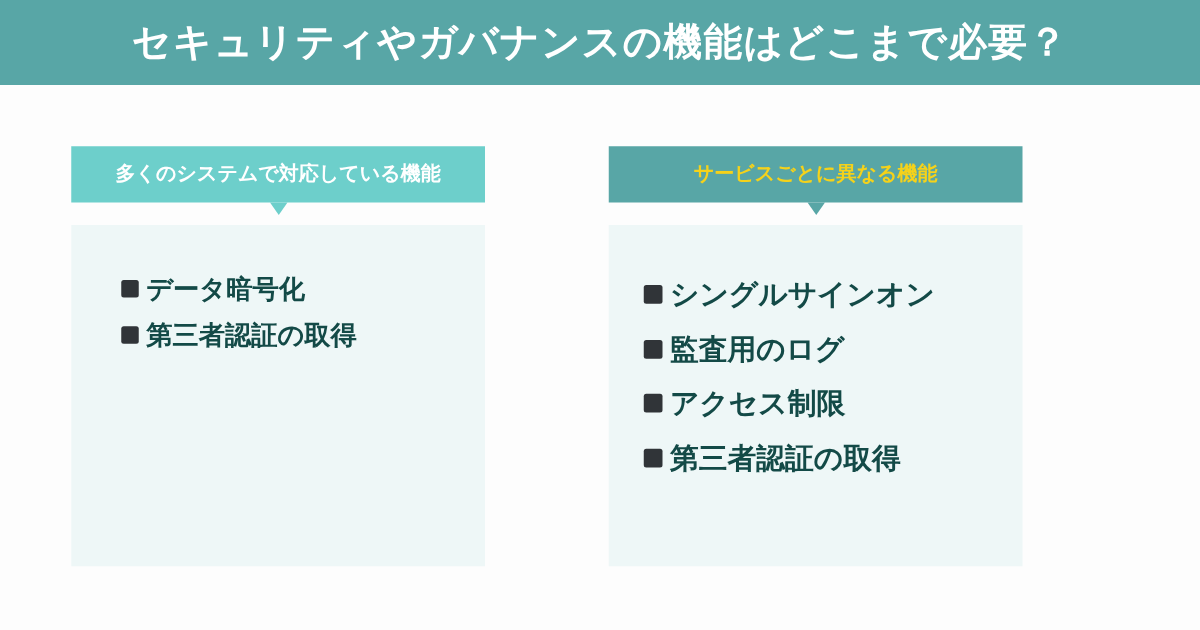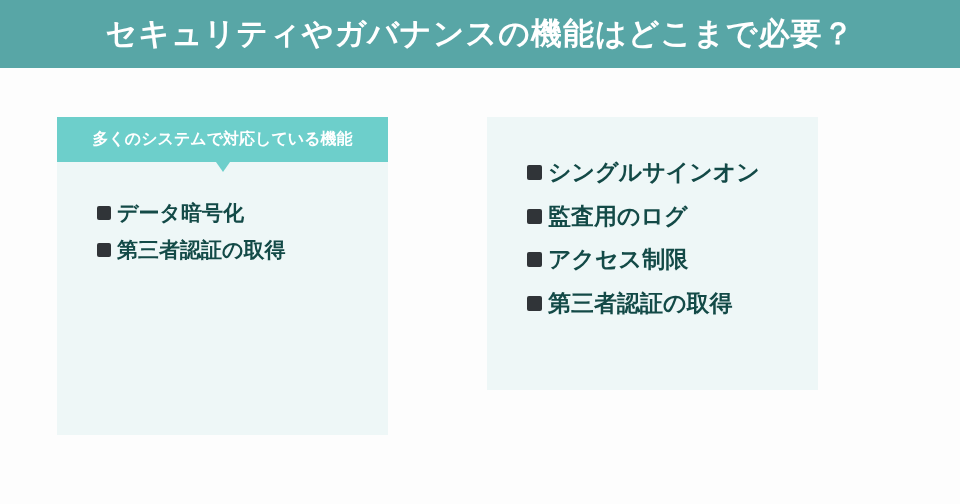--- a/index.html
+++ b/index.html
@@ -14,23 +14,23 @@
   .col-head { position:relative; height:45px; display:flex; align-items:center; justify-content:center; }
   .col-head span { font-size:16px; font-weight:bold; }
   .col-head .arrow { position:absolute; left:50%; bottom:-10px; margin-left:-7px; width:0; height:0;
                      border-left:7px solid transparent; border-right:7px solid transparent; border-top:10px solid; }
   .left .col-head { background:#6dcfcb; }
   .left .col-head span { color:#ffffff; }
   .left .col-head .arrow { border-top-color:#6dcfcb; }
   .right .col-head { background:#58a6a6; }
   .right .col-head span { color:#f5d21a; }
   .right .col-head .arrow { border-top-color:#58a6a6; }
-  .col-body { height:273px; background:#eef7f7; box-sizing:border-box; }
+  .col-body { margin-top:18px; height:273px; background:#eef7f7; box-sizing:border-box; }
   .left .col-body { padding:32px 0 0 40px; }
-  .right .col-body { padding:34px 0 0 40px; }
+  .right .col-body { padding:34px 0 0 28px; }
   .item { display:flex; align-items:center; font-weight:bold; color:#134a47; }
   .left .item { font-size:21px; height:37px; }
   .right .item { font-size:23px; height:43.5px; }
   .bullet { display:inline-block; width:14px; height:14px; background:#303438; border-radius:2px; margin-right:6px; flex:none; }
   .right .bullet { width:15px; height:15px; }
 </style>
 </head>
 <body>
 
 <div class="title-bar">
@@ -48,20 +48,24 @@
         <span>データ暗号化</span>
       </div>
     <div class="item">
         <span class="bullet"></span>
         <span>第三者認証の取得</span>
       </div>
   </div>
 </div>
 
 <div class="col right">
+  <div class="col-head">
+    <span>サービスごとに異なる機能</span>
+    <div class="arrow"></div>
+  </div>
   <div class="col-body">
     <div class="item">
         <span class="bullet"></span>
         <span>シングルサインオン</span>
       </div>
     <div class="item">
         <span class="bullet"></span>
         <span>監査用のログ</span>
       </div>
     <div class="item">

